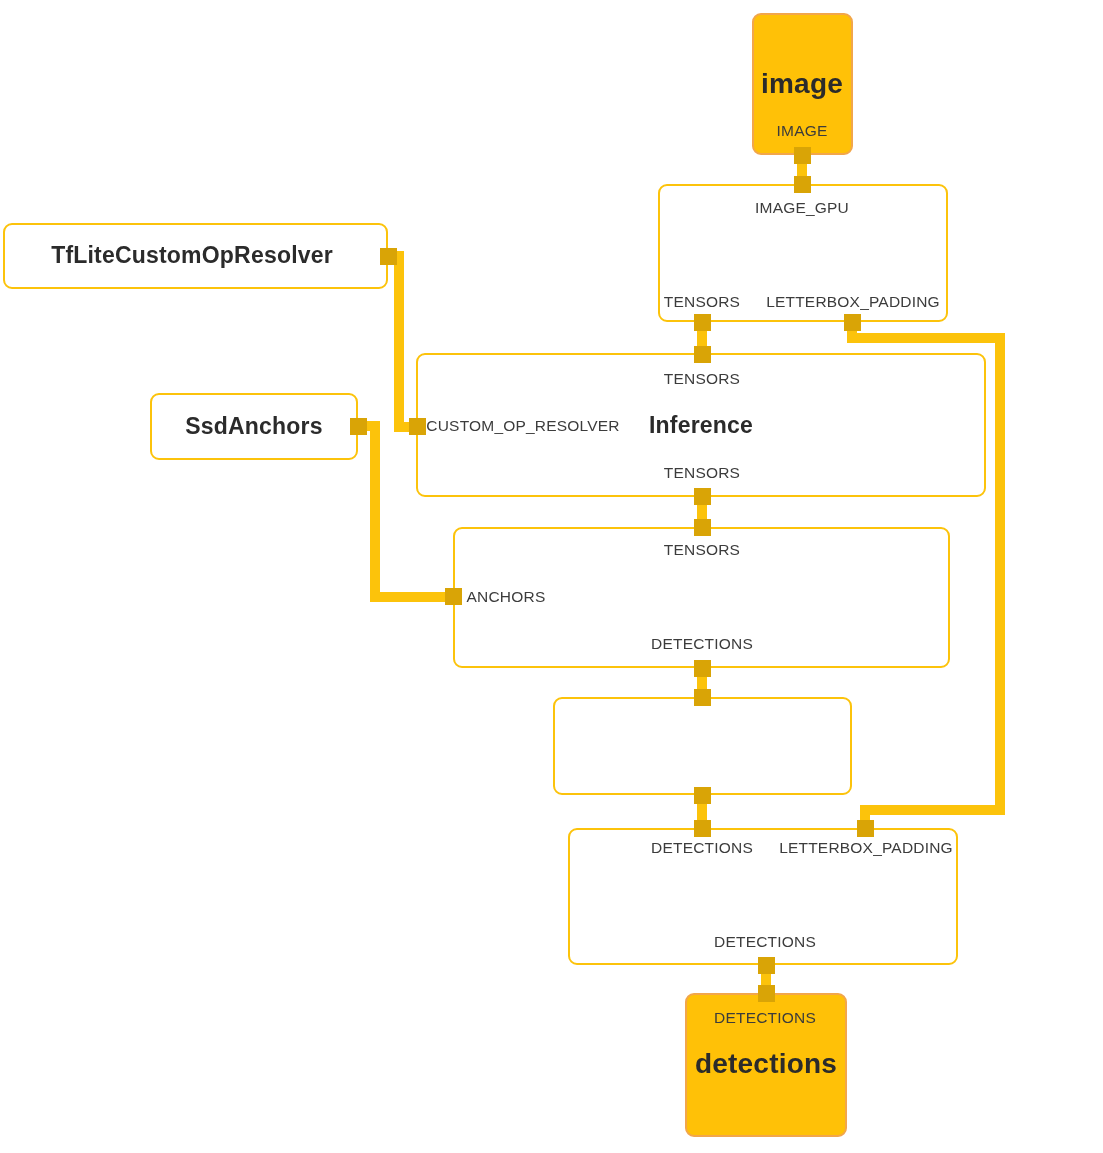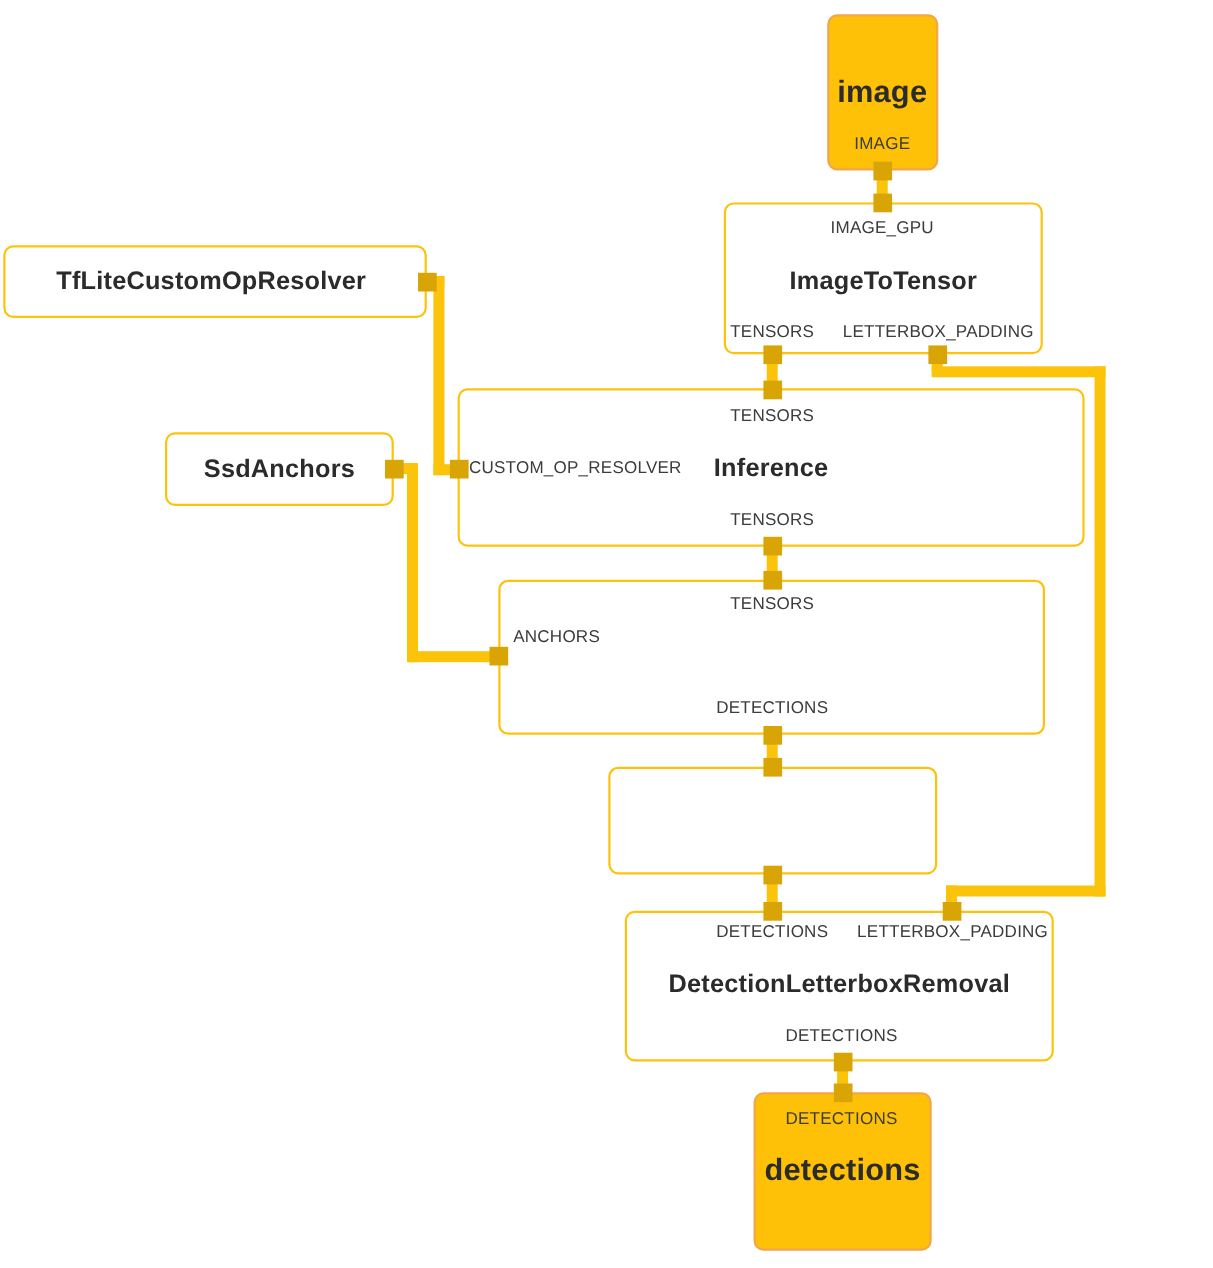--- a/index.html
+++ b/index.html
@@ -97,47 +97,45 @@
   <div class="seg" style="left:697px;top:793px;width:10px;height:37px;"></div>
 
   <div class="seg" style="left:761px;top:963px;width:10px;height:33px;"></div>
 
   <div class="node node--io" style="left:752px;top:13px;width:101px;height:142px;"></div>
   <div class="lbl title title--io" style="left:802px;top:84px;">image</div>
   <div class="lbl plabel" style="left:802px;top:131px;">IMAGE</div>
 
   <div class="node" style="left:658px;top:184px;width:290px;height:138px;"></div>
   <div class="lbl plabel" style="left:802px;top:208px;">IMAGE_GPU</div>
-  <div class="lbl title" style="left:803px;top:255px;">ImageToTensor</div>
   <div class="lbl plabel" style="left:702px;top:302px;">TENSORS</div>
   <div class="lbl plabel" style="left:853px;top:302px;">LETTERBOX_PADDING</div>
 
   <div class="node" style="left:3px;top:223px;width:385px;height:66px;"></div>
   <div class="lbl title" style="left:192px;top:255px;">TfLiteCustomOpResolver</div>
 
   <div class="node" style="left:416px;top:353px;width:570px;height:144px;"></div>
   <div class="lbl plabel" style="left:702px;top:379px;">TENSORS</div>
   <div class="lbl plabel" style="left:523px;top:426px;">CUSTOM_OP_RESOLVER</div>
   <div class="lbl title" style="left:701px;top:425px;">Inference</div>
   <div class="lbl plabel" style="left:702px;top:473px;">TENSORS</div>
 
   <div class="node" style="left:150px;top:393px;width:208px;height:67px;"></div>
   <div class="lbl title" style="left:254px;top:426px;">SsdAnchors</div>
 
   <div class="node" style="left:453px;top:527px;width:497px;height:141px;"></div>
   <div class="lbl plabel" style="left:702px;top:550px;">TENSORS</div>
-  <div class="lbl plabel" style="left:506px;top:580px;">ANCHORS</div>
+  <div class="lbl plabel" style="left:506px;top:597px;">ANCHORS</div>
   <div class="lbl plabel" style="left:702px;top:644px;">DETECTIONS</div>
 
   <div class="node" style="left:553px;top:697px;width:299px;height:98px;"></div>
 
   <div class="node" style="left:568px;top:828px;width:390px;height:137px;"></div>
   <div class="lbl plabel" style="left:702px;top:848px;">DETECTIONS</div>
   <div class="lbl plabel" style="left:866px;top:848px;">LETTERBOX_PADDING</div>
-  <div class="lbl title" style="left:763px;top:894px;">DetectionLetterboxRemoval</div>
   <div class="lbl plabel" style="left:765px;top:942px;">DETECTIONS</div>
 
   <div class="node node--io" style="left:685px;top:993px;width:162px;height:144px;"></div>
   <div class="lbl plabel" style="left:765px;top:1018px;">DETECTIONS</div>
   <div class="lbl title title--io" style="left:766px;top:1064px;">detections</div>
 
   <div class="port" style="left:794px;top:147px;"></div>
   <div class="port" style="left:794px;top:176px;"></div>
   <div class="port" style="left:694px;top:314px;"></div>
   <div class="port" style="left:844px;top:314px;"></div>

